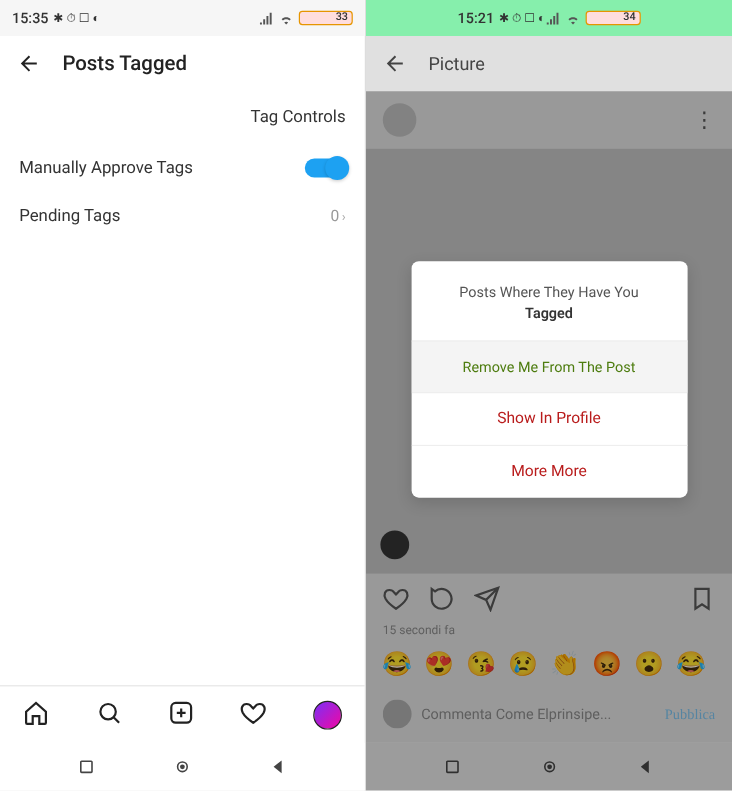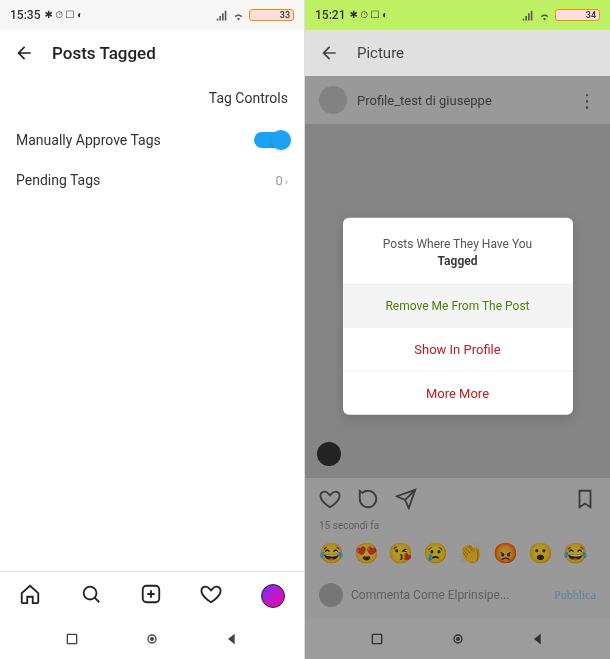--- a/index.html
+++ b/index.html
@@ -1,21 +1,21 @@
 <!DOCTYPE html>
 <html><head>
 <meta charset="utf-8">
 <style>
   * { margin:0; padding:0; box-sizing:border-box; font-family:-apple-system,BlinkMacSystemFont,"Segoe UI",Roboto,Helvetica,Arial,sans-serif; }
   body { width:610px; height:659px; display:flex; background:#f0f0f0; }
   .phone { flex:0 0 305px; height:659px; display:flex; flex-direction:column; background:#fff; position:relative; overflow:hidden; border-right:1px solid #ddd; }
   .phone.right { border-right:none; }
   .phone.right .background-dimmed { position:absolute; top:0; left:0; right:0; bottom:0; background:rgba(0,0,0,0.30); z-index:2; pointer-events:none; }
   .status-bar { height:30px; display:flex; align-items:center; justify-content:space-between; padding:0 10px; font-size:12px; font-weight:500; color:#333; background:#f6f6f6; position:relative; z-index:3; }
-  .phone.right .status-bar { background:#bef264; }
+  .phone.right .status-bar { background:#86efac;justify-content:center; }
   .status-left { display:flex; align-items:center; gap:4px; }
   .status-right { display:flex; align-items:center; gap:4px; }
   .status-right svg { width:13px; height:13px; }
   .battery { display:flex; align-items:center; gap:2px; border:1px solid #555; border-radius:3px; padding:0 3px; font-size:9px; color:#555; position:relative; }
   .battery.orange { background:#fdd; border-color:#e69500; color:#333;padding-left:30px; }
   .header-bar { height:46px; display:flex; align-items:center; padding:0 14px; gap:18px; color:#222; font-size:17px; font-weight:500; position:relative; z-index:3; }
   .phone.right .header-bar { background:#e0e0e0; color:#444; font-size:15px; font-weight:400; }
   .header-bar svg.arrow { width:20px; height:20px; }
   .section-link { padding:14px 16px; font-size:14px; color:#333; }
   .row { padding:12px 16px; display:flex; align-items:center; justify-content:space-between; font-size:14px; color:#333; }
@@ -147,21 +147,20 @@
   <div class="header-bar">
     <svg class="arrow" viewBox="0 0 24 24">
         <path d="M20 11H7.8l5.6-5.6L12 4l-8 8 8 8 1.4-1.4L7.8 13H20z" fill="#444"></path>
       </svg>
     <span>Picture</span>
   </div>
   <div class="right-content">
     <div class="post-user-row">
       <div class="user-left">
         <div class="avatar-sm"></div>
-        <span>Profile_test di giuseppe</span>
       </div>
       <span style="font-size:18px;color:#555;">⋮</span>
     </div>
     <div class="post-image-area">
       <div class="tag-avatar"></div>
     </div>
     <div class="post-actions">
       <div class="left-actions">
         <svg viewBox="0 0 24 24">
             <path d="M12 21s-7-4.5-9.5-9C.5 8 2 4 6 4c2 0 3.5 1 4.5 2.5L12 8l1.5-1.5C14.5 5 16 4 18 4c4 0 5.5 4 3.5 8C19 16.5 12 21 12 21z"></path>

